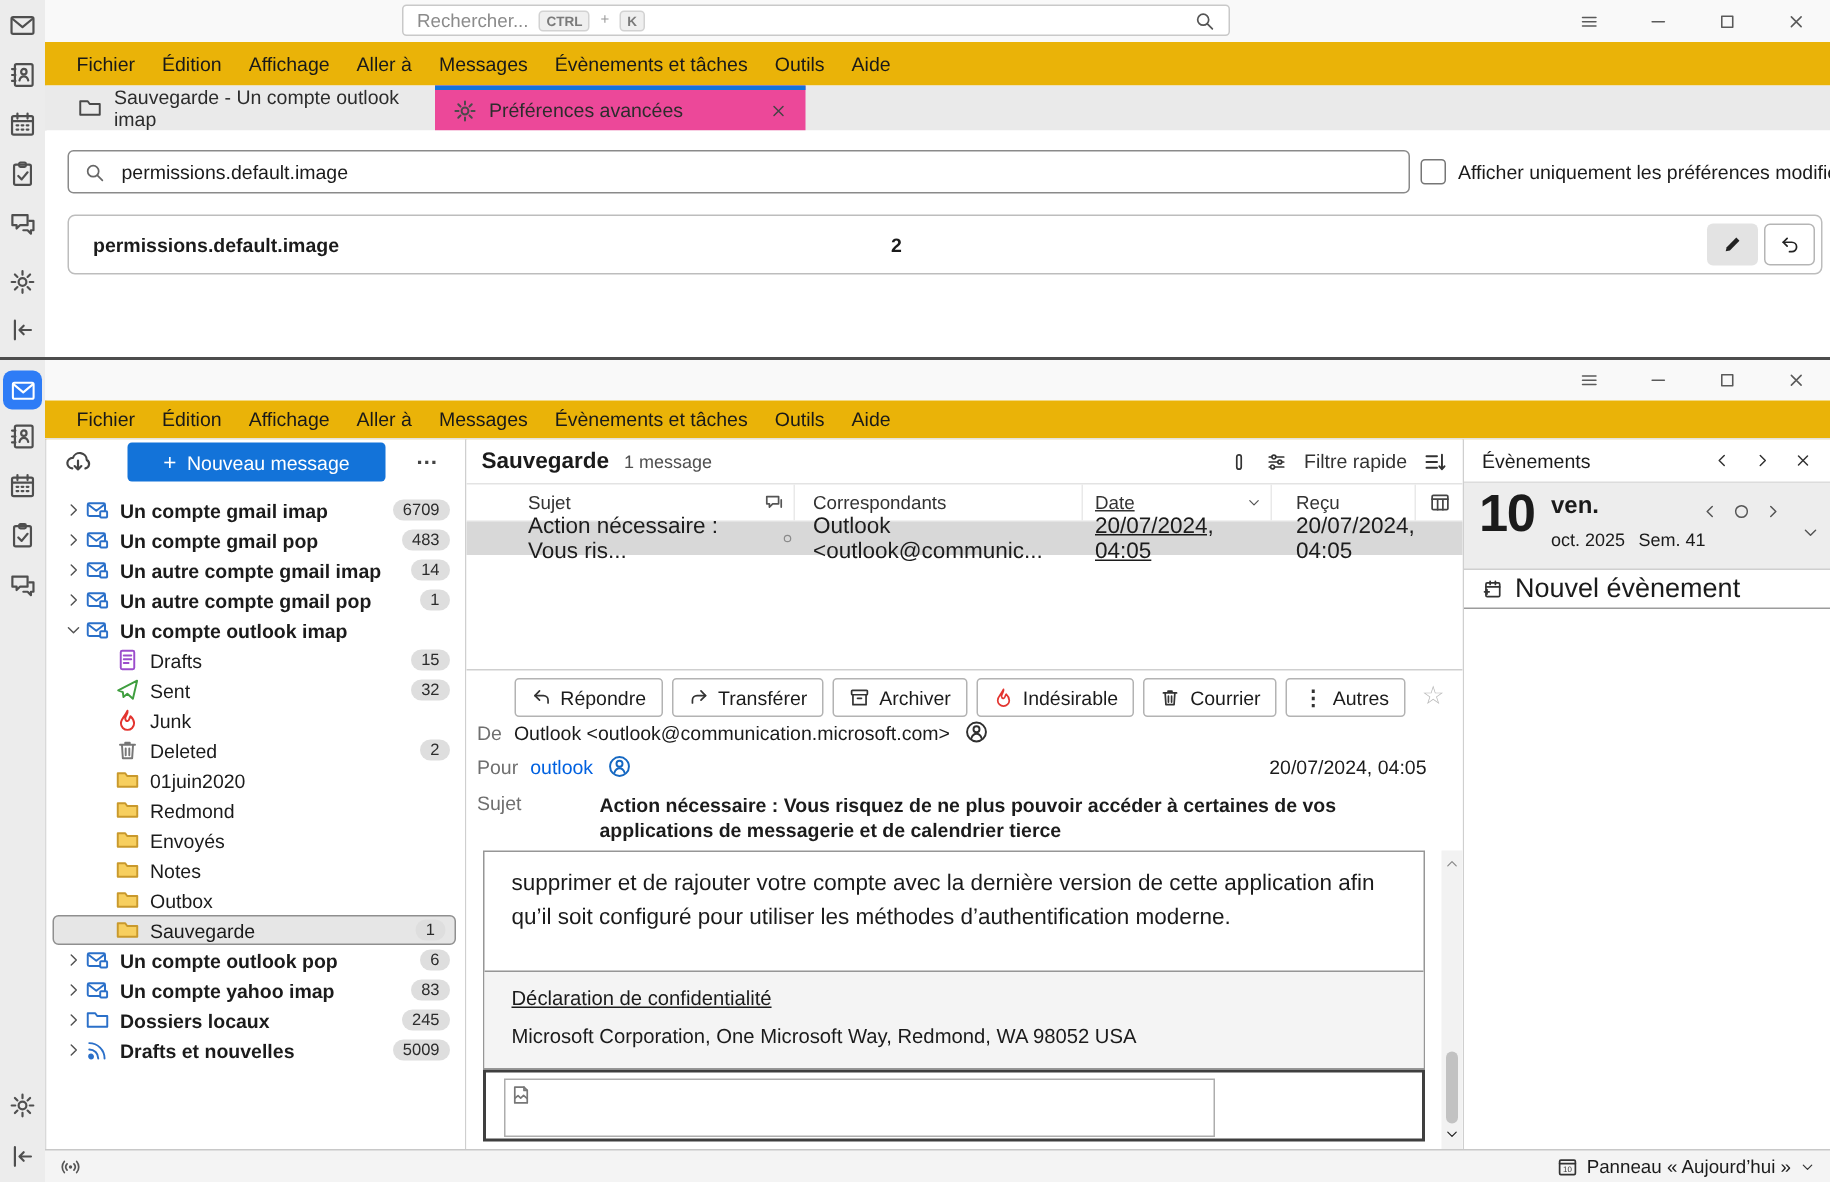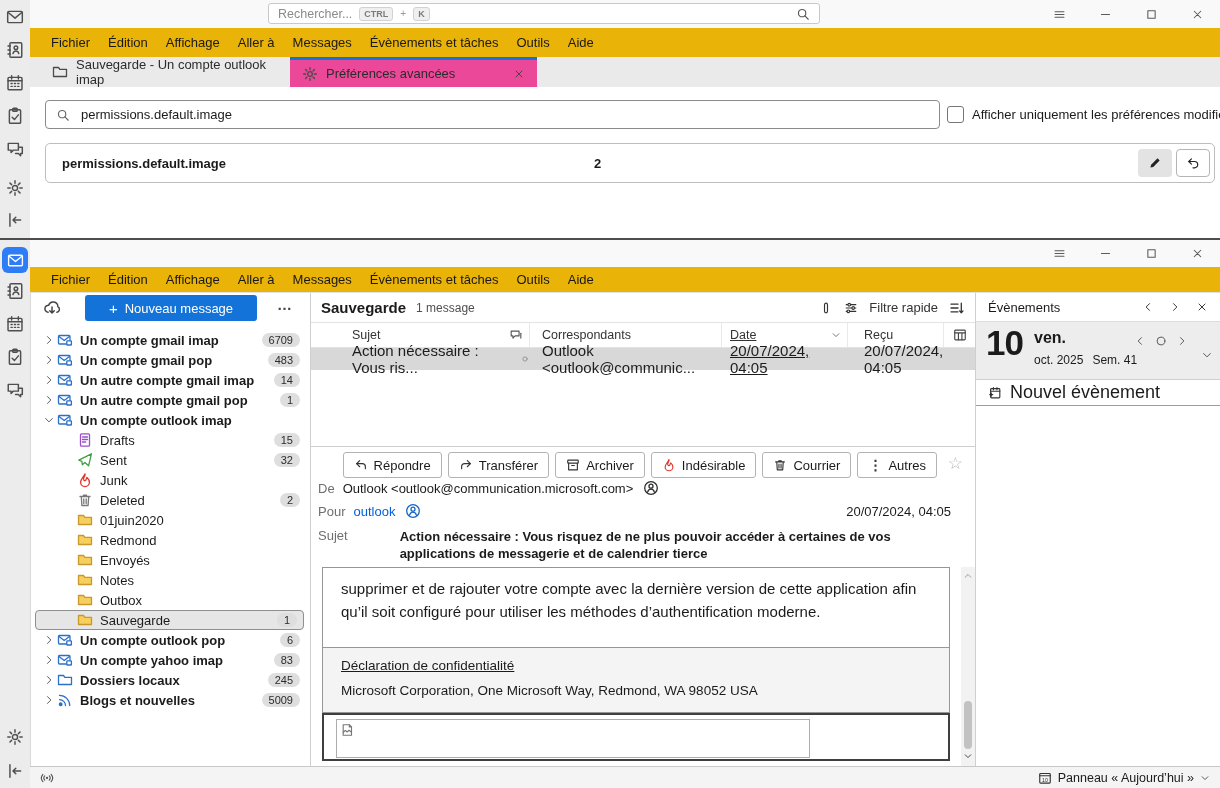--- a/index.html
+++ b/index.html
@@ -670,21 +670,21 @@
             </svg>
           </span>
           <span class="fic ic">
             <svg viewBox="0 0 16 16" fill="none" stroke="currentColor" stroke-width="1.3" stroke-linecap="round" stroke-linejoin="round">
               <g stroke="#2b70c9">
                 <circle cx="3.7" cy="12.3" r="1.3" fill="#2b70c9"></circle>
                 <path d="M2.5 7.6a6 6 0 0 1 6 6M2.5 3.4a10.2 10.2 0 0 1 10.2 10.2"></path>
               </g>
             </svg>
           </span>
-          <span class="flabel b">Blogs et nouvelles</span>
+          <span class="flabel b">Drafts et nouvelles</span>
           <span class="badge">5009</span>
         </div>
       </div>
   </div>
 
   <div class="abs vdiv" style="left:310px"></div>
   <div class="abs vdiv" style="left:975px"></div>
 
   <div class="abs" id="msg-pane">
     <div id="mlist-head">

